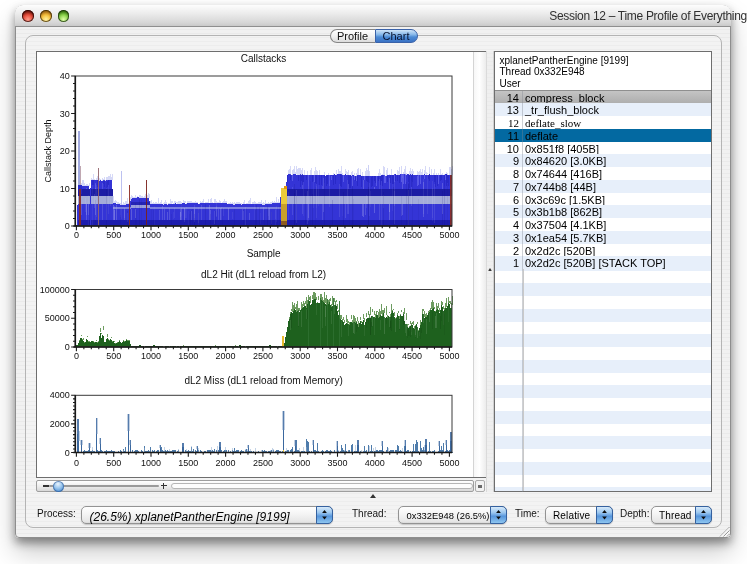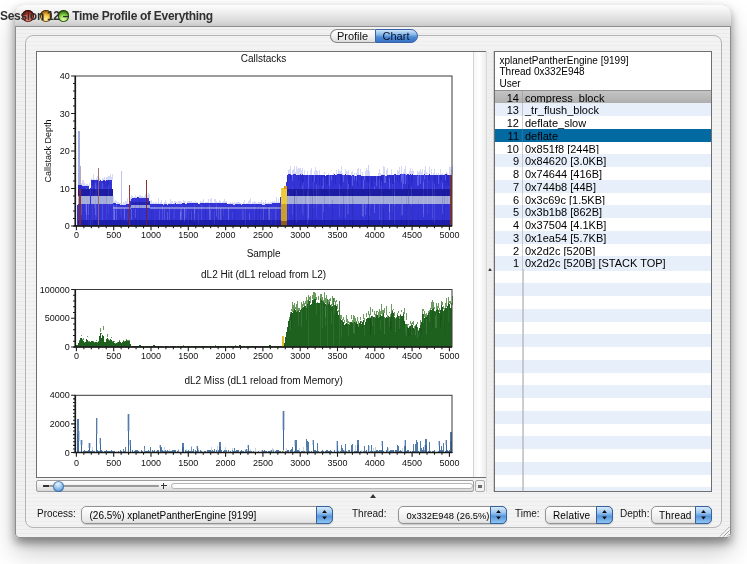--- a/index.html
+++ b/index.html
@@ -4,21 +4,21 @@
  font-family:"Liberation Sans",sans-serif;-webkit-font-smoothing:antialiased}
 *{box-sizing:border-box}
 .abs{position:absolute}
 .win{position:absolute;left:15px;top:5px;width:716px;height:533px;
  border:1px solid #8e8e8e;border-radius:8px 8px 4px 4px;
  background:repeating-linear-gradient(to bottom,#f1f1f1 0 3px,#eaeaea 3px 4px);
  box-shadow:0 5px 10px rgba(0,0,0,.40),0 14px 26px rgba(0,0,0,.22)}
 .tb{position:absolute;left:15px;top:5px;width:716px;height:22px;border-radius:8px 8px 0 0;
  background:linear-gradient(#fdfdfd,#ececec 40%,#d6d6d6 85%,#c9c9c9);
  border-bottom:1px solid #8f8f8f}
-.title{position:absolute;left:0;right:0;top:4px;text-align:left;font-size:12px;font-weight:bold;
+.title{position:absolute;left:0;right:0;top:4px;text-align:right;font-size:12px;font-weight:normal;
  color:#303030;letter-spacing:-0.3px}
 .lt{position:absolute;width:11.5px;height:11.5px;border-radius:50%;top:10px}
 .lt.r{left:22px;background:radial-gradient(circle at 50% 78%,#ff9a88 0%,#e9503e 40%,#b02a1a 70%,#5a0e06 100%);box-shadow:inset 0 0 0 1px rgba(40,6,3,.75),inset 0 2.5px 2.5px rgba(30,0,0,.45),inset 0 -1px 1.5px rgba(255,200,190,.5)}
 .lt.y{left:40px;background:radial-gradient(circle at 50% 78%,#fff3a0 0%,#f6c23e 40%,#d98f1e 72%,#6b4a06 100%);box-shadow:inset 0 0 0 1px rgba(58,40,4,.75),inset 0 2.5px 2.5px rgba(40,22,0,.4),inset 0 -1px 1.5px rgba(255,245,200,.55)}
 .lt.g{left:57.5px;background:radial-gradient(circle at 50% 78%,#e0ffa8 0%,#8ed64e 40%,#56a31e 72%,#224d08 100%);box-shadow:inset 0 0 0 1px rgba(22,46,5,.75),inset 0 2.5px 2.5px rgba(10,30,0,.4),inset 0 -1px 1.5px rgba(235,255,210,.55)}
 .tabs{position:absolute;left:329.5px;top:28.5px;height:14px;display:flex;z-index:5}
 .seg{height:14px;line-height:13.5px;font-size:11px;text-align:center;color:#111}
 .seg.p{width:45px;background:linear-gradient(#ffffff,#f2f2f2 50%,#dcdcdc);border:1px solid #868686;
  border-right:none;border-radius:7.5px 0 0 7.5px}
 .seg.c{width:43px;background:linear-gradient(#cfe4f8 0%,#83b6e9 40%,#4c8bd5 58%,#3a72c4 100%);border:1px solid #3a62a8;
@@ -560,31 +560,31 @@
 </div>
 <div class="rowwrap">
 <div class="row" style="top:0.00px;background:linear-gradient(#c4c4c4,#aeaeae);">
       <span class="num">14</span>
       <span class="nm">compress_block</span>
     </div>
 <div class="row" style="top:12.75px;background:#e7effa;">
       <span class="num">13</span>
       <span class="nm">_tr_flush_block</span>
     </div>
-<div class="row" style="top:25.50px;background:#fff;">
+<div class="row" style="top:25.50px;background:#fff;font-family:Liberation Serif, serif;">
       <span class="num">12</span>
       <span class="nm">deflate_slow</span>
     </div>
 <div class="row" style="top:38.25px;background:#0369a1;">
       <span class="num">11</span>
       <span class="nm">deflate</span>
     </div>
 <div class="row" style="top:51.00px;background:#fff;">
       <span class="num">10</span>
-      <span class="nm">0x851f8 [244B]</span>
+      <span class="nm">0x851f8 [405B]</span>
     </div>
 <div class="row" style="top:63.75px;background:#e7effa;">
       <span class="num">9</span>
       <span class="nm">0x84620 [3.0KB]</span>
     </div>
 <div class="row" style="top:76.50px;background:#fff;">
       <span class="num">8</span>
       <span class="nm">0x74644 [416B]</span>
     </div>
 <div class="row" style="top:89.25px;background:#e7effa;">
@@ -614,21 +614,21 @@
 <div class="row" style="top:165.75px;background:#e7effa;">
       <span class="num">1</span>
       <span class="nm">0x2d2c [520B] [STACK TOP]</span>
     </div>
 
 </div>
 <div style="position:absolute;left:521.5px;top:90.5px;width:1px;height:401px;background:rgba(130,135,145,.38)"></div>
 <div class="caret"></div>
 <div class="blabel" style="left:37px">Process:</div>
 <div class="pop" style="left:81px;width:252px">
-    <span class="ptx" style="font-size:10px;letter-spacing:0;">(26.5%) xplanetPantherEngine [9199]</span>
+    <span class="ptx" style="font-size:12px;letter-spacing:0;font-style:italic;">(26.5%) xplanetPantherEngine [9199]</span>
     <span class="cap">
       <svg width="7" height="9.6" viewBox="0 0 7 9.6" style="position:absolute;left:4px;top:3px">
         <path d="M3.5 0L5.9 3.1H1.1z" fill="#0d0d0d"></path>
         <path d="M3.5 9.6L5.9 6.5H1.1z" fill="#0d0d0d"></path>
       </svg>
     </span>
   </div>
 <div class="blabel" style="left:352px">Thread:</div>
 <div class="pop" style="left:398px;width:109px">
     <span class="ptx" style="font-size:9.4px;letter-spacing:0;">0x332E948 (26.5%)</span>

